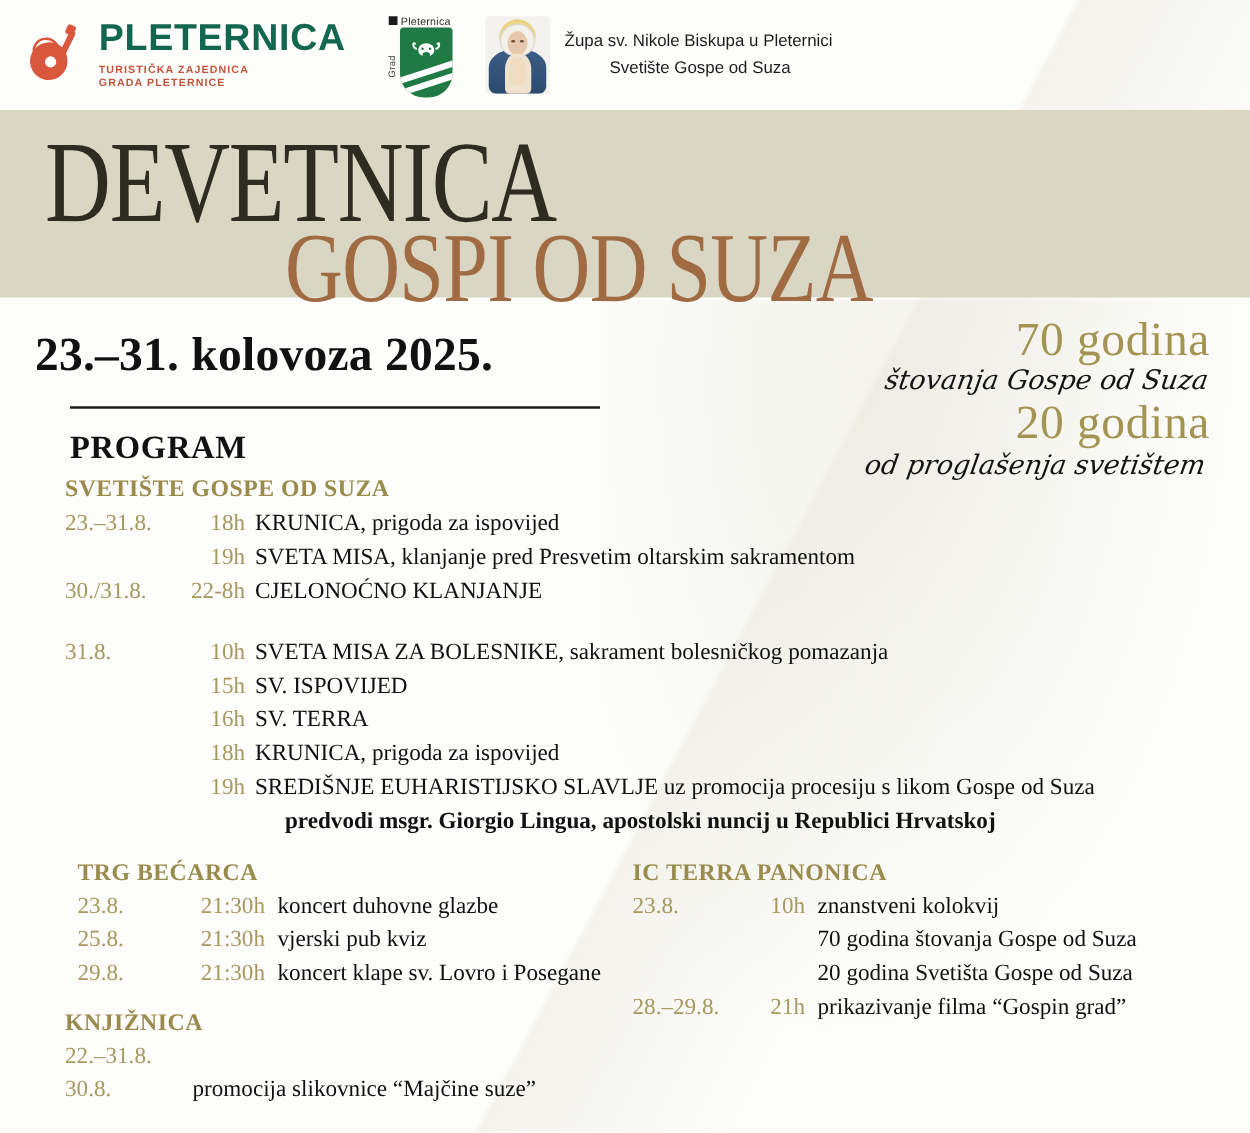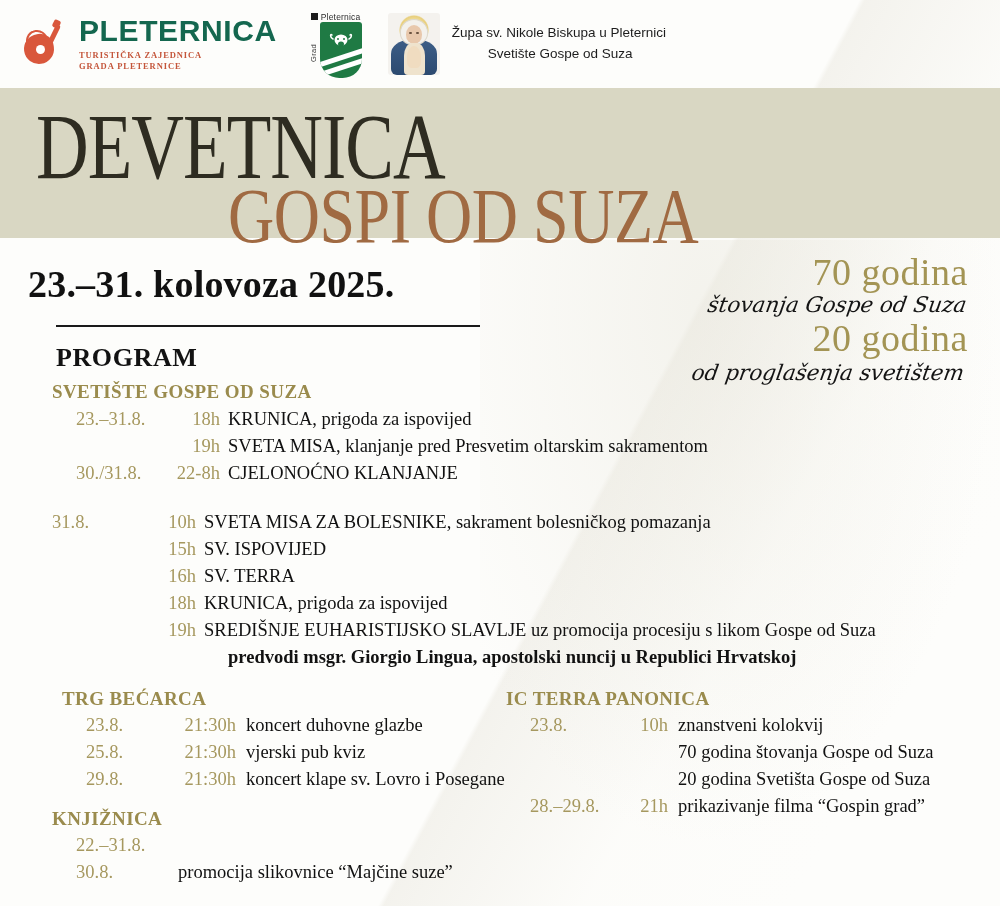--- a/index.html
+++ b/index.html
@@ -87,21 +87,21 @@
   }
   .logo-tz-text .brand {
     font-family: "Liberation Sans", sans-serif;
     font-weight: bold;
     font-size: 30px;
     letter-spacing: 0.6px;
     color: #14674f;
     line-height: 1;
   }
   .logo-tz-text .sub {
-    font-family: Liberation Serif, serif;
+    font-family: Liberation Sans, sans-serif;
     font-weight: bold;
     font-size: 8.5px;
     letter-spacing: 0.9px;
     color: #c4553a;
     line-height: 1.32;
     margin-top: 4px;
   }
 
   
   .crest-wrap {
@@ -324,21 +324,21 @@
 
   .knjiznica { position: absolute; left: 52px; top: 808px; width: 560px; }
   .knjiznica .col-date { width: 92px; }
   .knjiznica .col-text { padding-left: 10px; }
 
   .lower-right { position: absolute; left: 506px; top: 688px; width: 470px; }
   .lower-right .col-date { width: 92px; }
   .lower-right .col-time { width: 56px; padding-right: 10px; }
   .lower-right .cont2 { padding-left: 148px; font-size: 18.5px; line-height: 1.46; color: #111111; }
 
-  .rows { margin-top: 2px; margin-left: 24px; }
+  .rows { margin-top: 2px; }
 </style>
 </head>
 <body>
 
 <div class="poster">
 
   <div class="bg-wash"></div>
   <div class="bg-wash2"></div>
 
   <div class="header">

